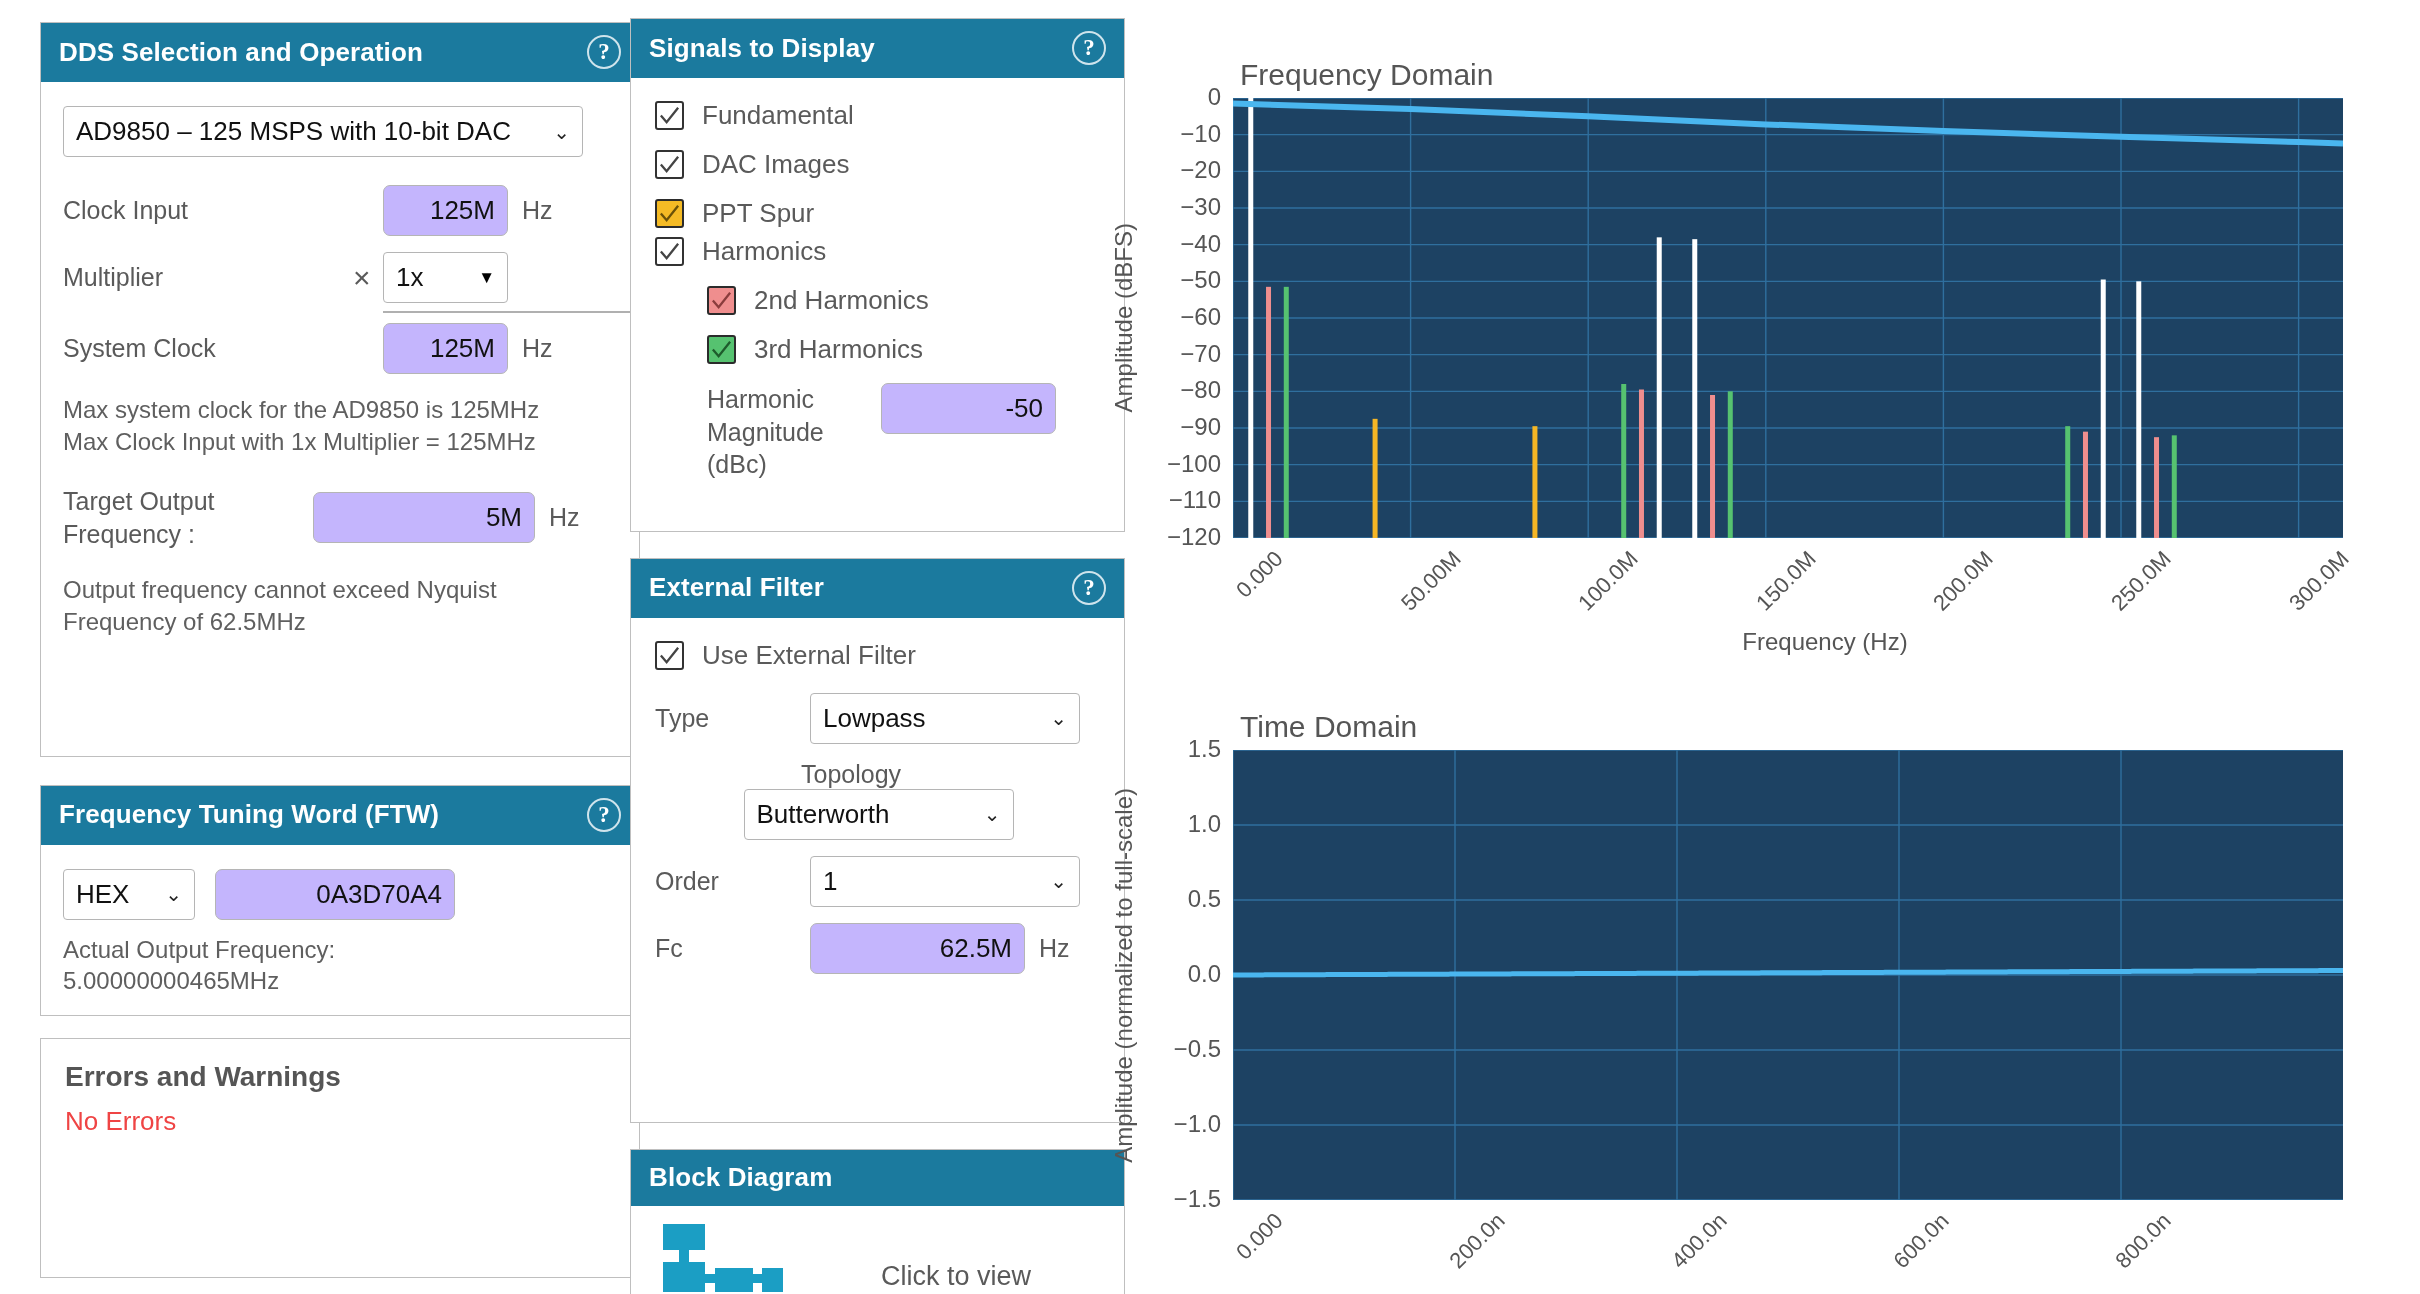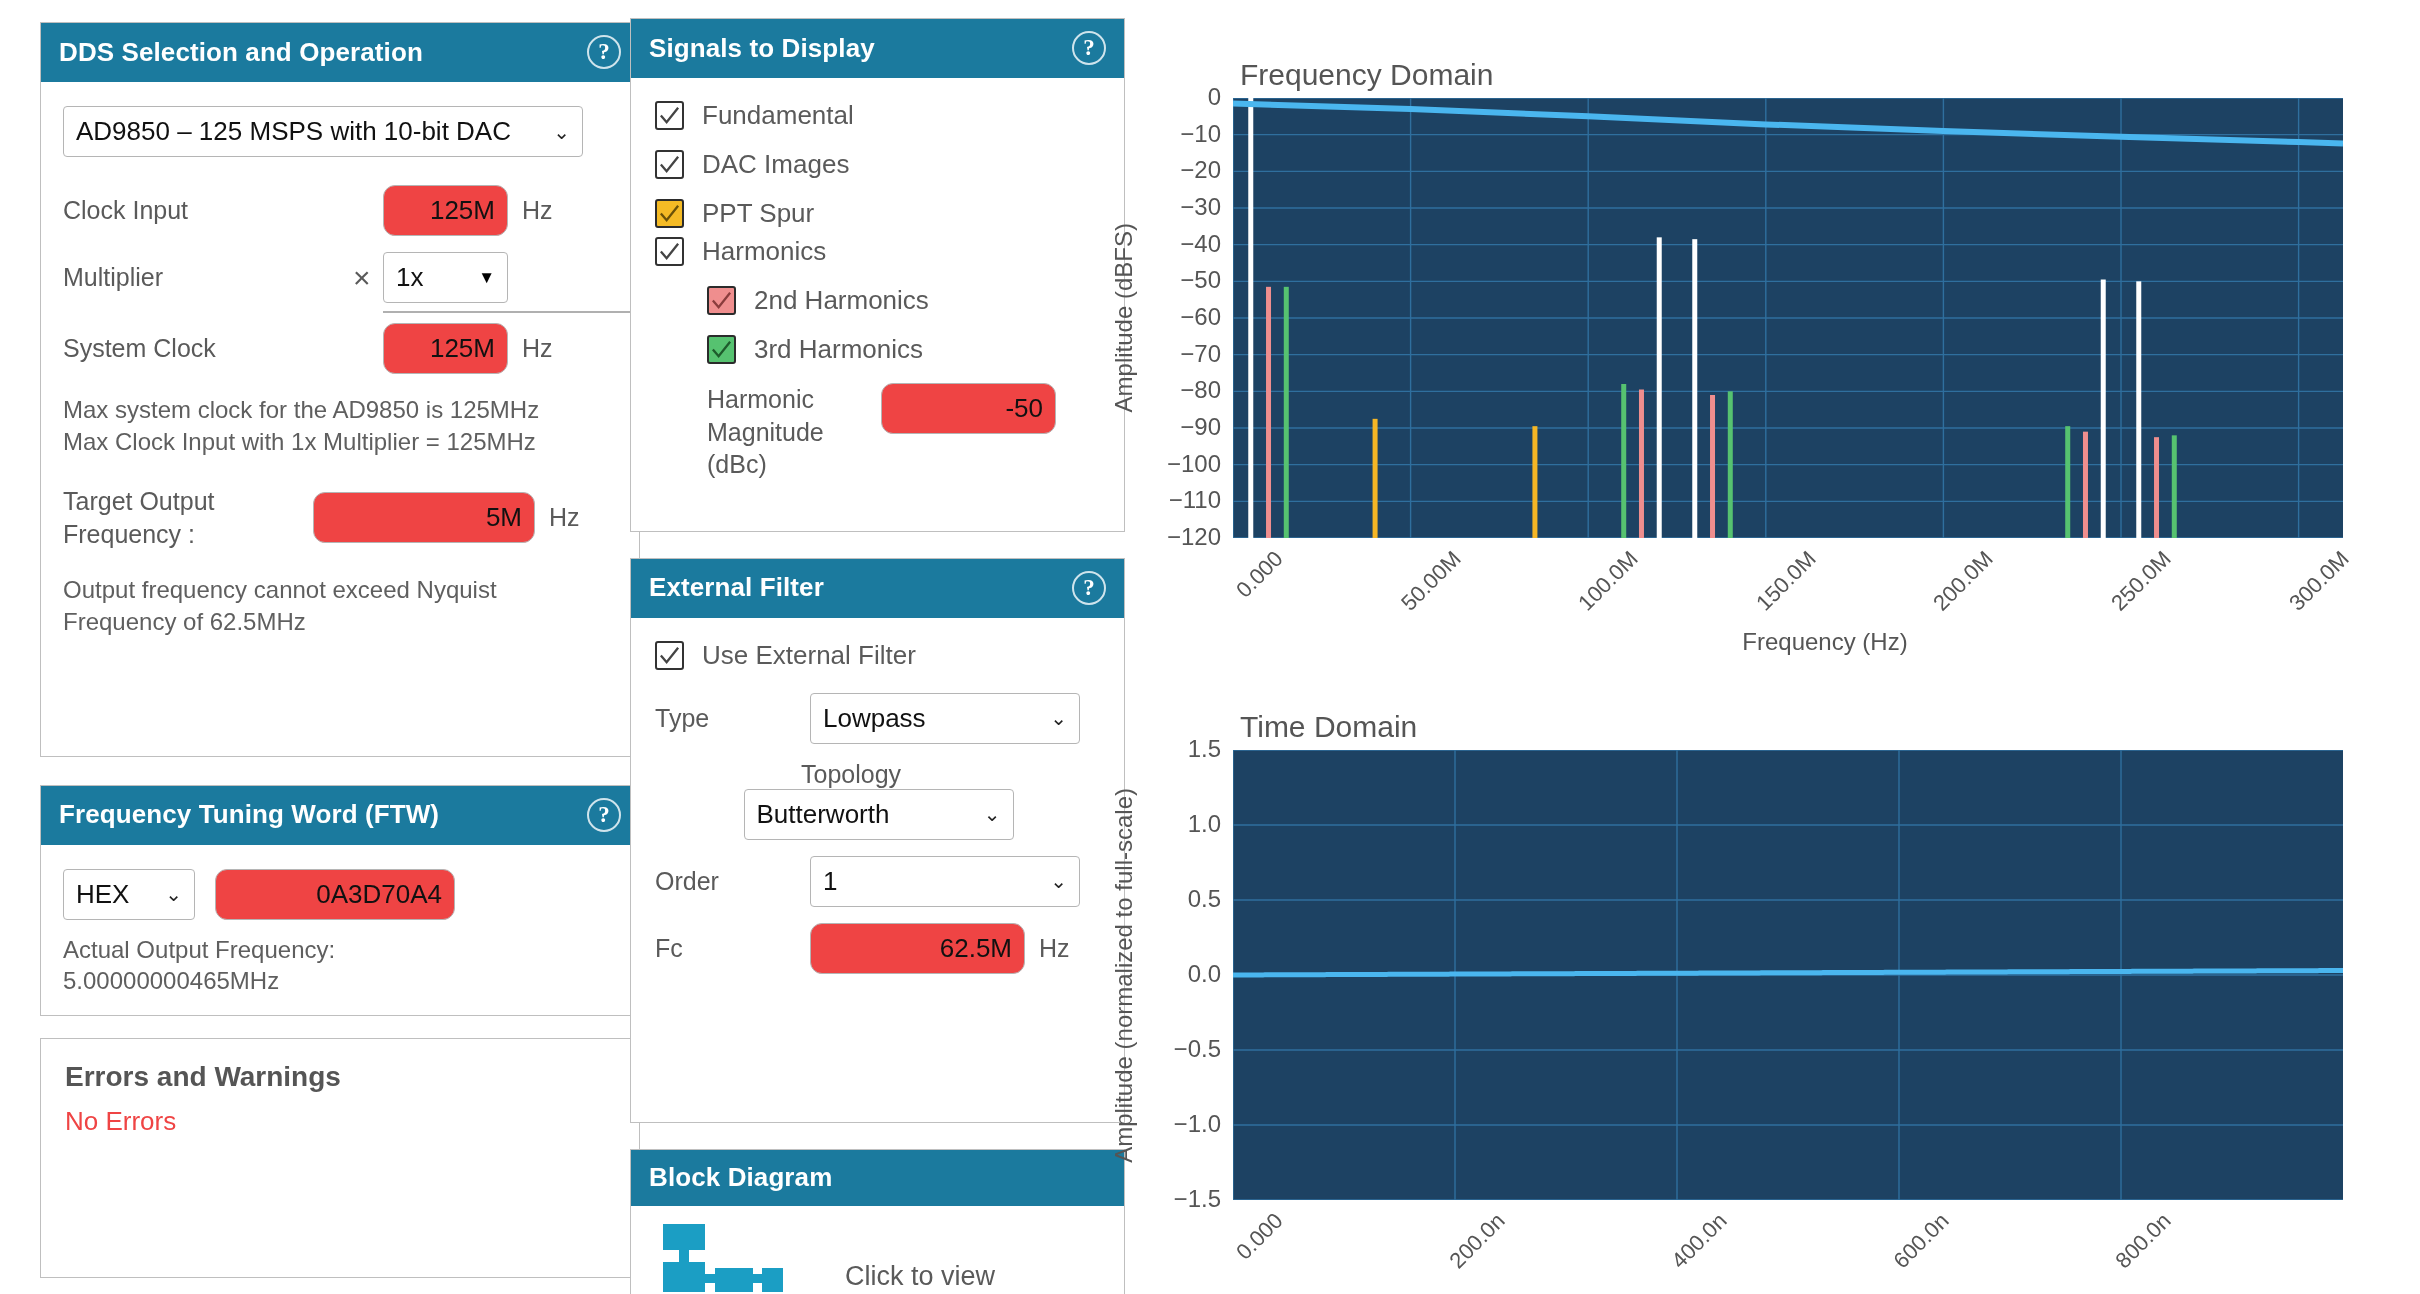--- a/index.html
+++ b/index.html
@@ -24,21 +24,21 @@
     color:#ffffff;display:flex;align-items:center;justify-content:center;
     font-size:23px;font-weight:bold;box-sizing:border-box;flex:none;
     font-family:"Liberation Serif",serif;
   }
   .panel-bd{padding:20px 22px;box-sizing:border-box;}
 
   
   .lbl{font-size:25px;color:#5a5a5a;}
   .unit{font-size:25px;color:#5a5a5a;}
   .txtbox{
-    border:1px solid #b5b5b5;border-radius:12px;background:#ef4444;
+    border:1px solid #b5b5b5;border-radius:7px;background:#c4b5fd;
     font-size:26px;color:#111;box-sizing:border-box;
     text-align:right;padding:9px 12px;font-family:"Liberation Sans",sans-serif;
   }
   .selbox{
     border:1px solid #b5b5b5;border-radius:4px;background:#fff;
     font-size:26px;color:#111;box-sizing:border-box;
     padding:9px 12px;display:flex;align-items:center;
     justify-content:space-between;font-family:"Liberation Sans",sans-serif;
   }
   .chev{font-size:20px;color:#222;line-height:1;padding-left:10px;}
@@ -293,21 +293,21 @@
       <div class="panel-bd" style="padding:28px 22px 0 32px;display:flex;align-items:flex-end;height:90px;">
         <svg width="120" height="72" viewBox="0 0 120 72" style="flex:none;">
           <rect x="0" y="0" width="42" height="26" fill="#1b9ec4"></rect>
           <rect x="16" y="26" width="10" height="12" fill="#1b9ec4"></rect>
           <rect x="0" y="38" width="42" height="30" fill="#1b9ec4"></rect>
           <rect x="42" y="50" width="10" height="9" fill="#1b9ec4"></rect>
           <rect x="52" y="44" width="38" height="24" fill="#1b9ec4"></rect>
           <rect x="90" y="50" width="9" height="9" fill="#1b9ec4"></rect>
           <rect x="99" y="44" width="21" height="24" fill="#1b9ec4"></rect>
         </svg>
-        <span style="font-size:27px;color:#5a5a5a;margin-left:62px;padding-bottom:4px;">Click to view</span>
+        <span style="font-size:27px;color:#5a5a5a;margin-left:98px;padding-bottom:4px;">Click to view</span>
       </div>
     </div>
   </div>
 
   <div class="colC">
 
     <div style="position:absolute;left:10px;top:58px;">
       <div class="plot-title" style="margin-left:130px;">Frequency Domain</div>
       <div style="display:flex;">
         <div style="display:flex;align-items:center;height:440px;">

